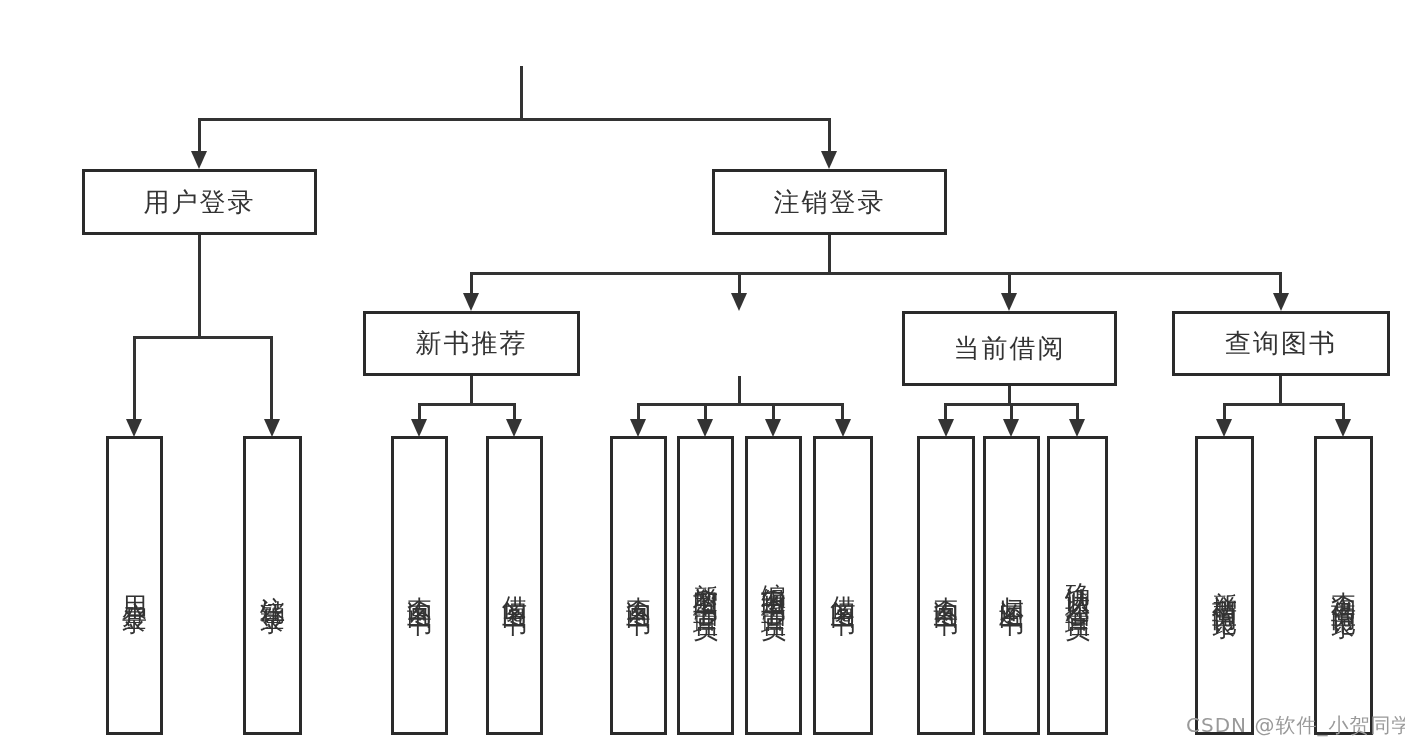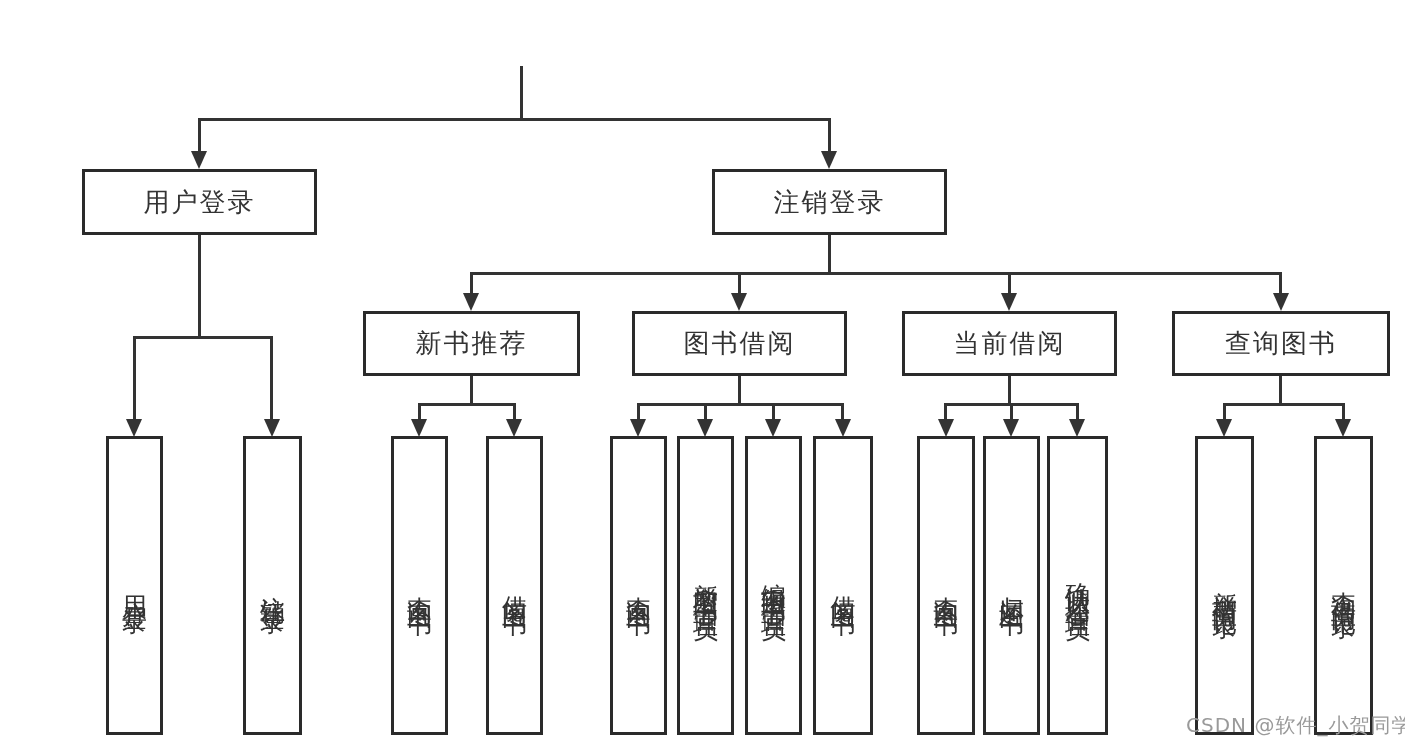--- a/index.html
+++ b/index.html
@@ -133,25 +133,22 @@
   </div>
 
   <div class="box" style="left:712px;top:169px;width:235px;height:66px">
     <span class="h-label">注销登录</span>
   </div>
 
   <div class="box" style="left:363px;top:311px;width:217px;height:65px">
     <span class="h-label">新书推荐</span>
   </div>
 
-  <div class="box" style="left:632px;top:311px;width:215px;height:65px">
-    <span class="h-label">图书借阅</span>
-  </div>
-
-  <div class="box" style="left:902px;top:311px;width:215px;height:65px">
+
+  <div class="box" style="left:902px;top:311px;width:215px;height:75px">
     <span class="h-label">当前借阅</span>
   </div>
 
   <div class="box" style="left:1172px;top:311px;width:218px;height:65px">
     <span class="h-label">查询图书</span>
   </div>
 
   <div class="box" style="left:106px;top:436px;width:57px;height:299px">
     <span class="v-text">用户登录</span>
   </div>

